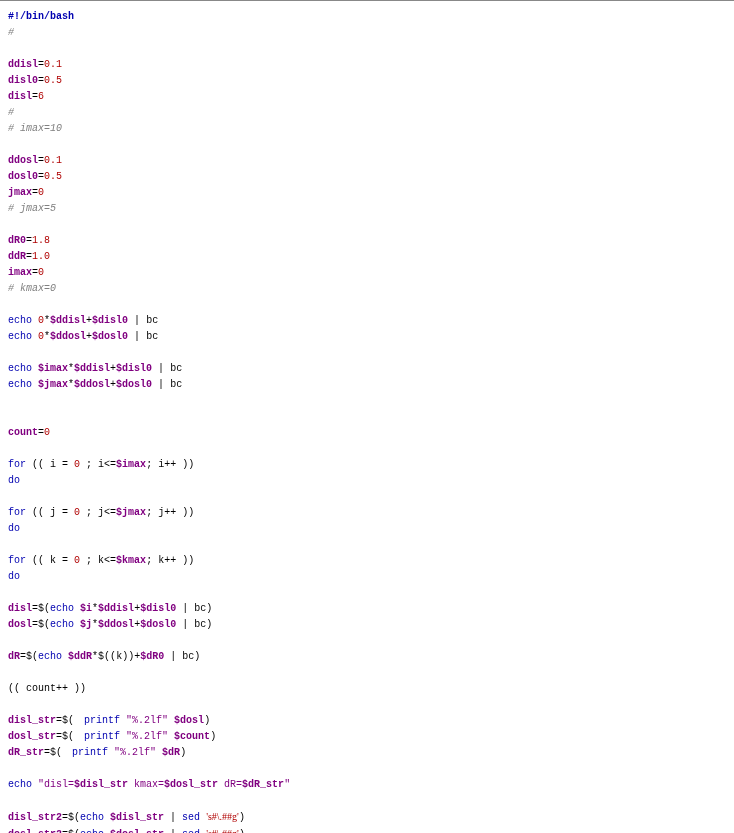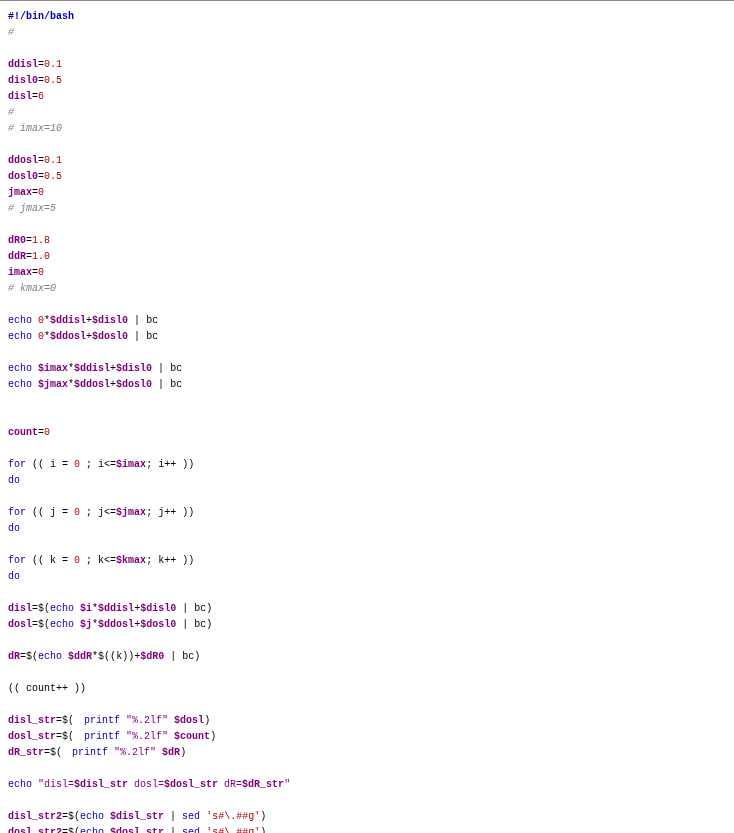--- a/index.html
+++ b/index.html
@@ -16,21 +16,21 @@
     box-sizing: border-box;
   }
   .kw   { color: #0000b0; font-weight: normal; }   
   .shb  { color: #0000b0; font-weight: bold; }   
   .cmt  { color: #808080; font-style: italic; }  
   .var  { color: #800080; font-weight: bold; }                      
   .num  { color: #b00000; }                      
   .op   { color: #000000; }                      
   .str  { color: #800080; }                      
   .cmd  { color: #000000; }                      
-  .sed  { color: #b00000; }                      
+  .sed  { color: #b00000; font-family: Liberation Serif, serif; }                      
   .fn   { color: #0000b0; padding-left: 10px; }                      
 </style>
 </head>
 <body><span id="code-root"><span class="shb">#!/bin/bash</span>
 <span class="cmt">#</span>
 
 <span class="var">ddisl</span><span class="op">=</span><span class="num">0.1</span>
 <span class="var">disl0</span><span class="op">=</span><span class="num">0.5</span>
 <span class="var">disl</span><span class="op">=</span><span class="num">6</span>
 <span class="cmt">#</span>
@@ -68,21 +68,21 @@
 <span class="var">dosl</span><span class="op">=</span><span class="op">$(</span><span class="kw">echo</span><span class="cmd"> </span><span class="var">$j</span><span class="op">*</span><span class="var">$ddosl</span><span class="op">+</span><span class="var">$dosl0</span><span class="cmd"> | </span><span class="cmd">bc</span><span class="op">)</span>
 
 <span class="var">dR</span><span class="op">=</span><span class="op">$(</span><span class="kw">echo</span><span class="cmd"> </span><span class="var">$ddR</span><span class="op">*</span><span class="op">$((</span><span class="cmd">k</span><span class="op">))</span><span class="op">+</span><span class="var">$dR0</span><span class="cmd"> | </span><span class="cmd">bc</span><span class="op">)</span>
 
 <span class="op">(( </span><span class="cmd">count</span><span class="op">++ ))</span>
 
 <span class="var">disl_str</span><span class="op">=</span><span class="op">$(</span><span class="fn">printf</span><span class="cmd"> </span><span class="str">"%.2lf"</span><span class="cmd"> </span><span class="var">$dosl</span><span class="op">)</span>
 <span class="var">dosl_str</span><span class="op">=</span><span class="op">$(</span><span class="fn">printf</span><span class="cmd"> </span><span class="str">"%.2lf"</span><span class="cmd"> </span><span class="var">$count</span><span class="op">)</span>
 <span class="var">dR_str</span><span class="op">=</span><span class="op">$(</span><span class="fn">printf</span><span class="cmd"> </span><span class="str">"%.2lf"</span><span class="cmd"> </span><span class="var">$dR</span><span class="op">)</span>
 
-<span class="kw">echo</span><span class="cmd"> </span><span class="str">"disl=</span><span class="var">$disl_str</span><span class="str"> dosl=</span><span class="var">$dosl_str</span><span class="str"> dR=</span><span class="var">$dR_str</span><span class="str">"</span>
+<span class="kw">echo</span><span class="cmd"> </span><span class="str">"disl=</span><span class="var">$disl_str</span><span class="str"> kmax=</span><span class="var">$dosl_str</span><span class="str"> dR=</span><span class="var">$dR_str</span><span class="str">"</span>
 
 <span class="var">disl_str2</span><span class="op">=</span><span class="op">$(</span><span class="kw">echo</span><span class="cmd"> </span><span class="var">$disl_str</span><span class="cmd"> | </span><span class="kw">sed</span><span class="cmd"> </span><span class="sed">'s#\.##g'</span><span class="op">)</span>
 <span class="var">dosl_str2</span><span class="op">=</span><span class="op">$(</span><span class="kw">echo</span><span class="cmd"> </span><span class="var">$dosl_str</span><span class="cmd"> | </span><span class="kw">sed</span><span class="cmd"> </span><span class="sed">'s#\.##g'</span><span class="op">)</span>
 
 
 
 
 
 
 

